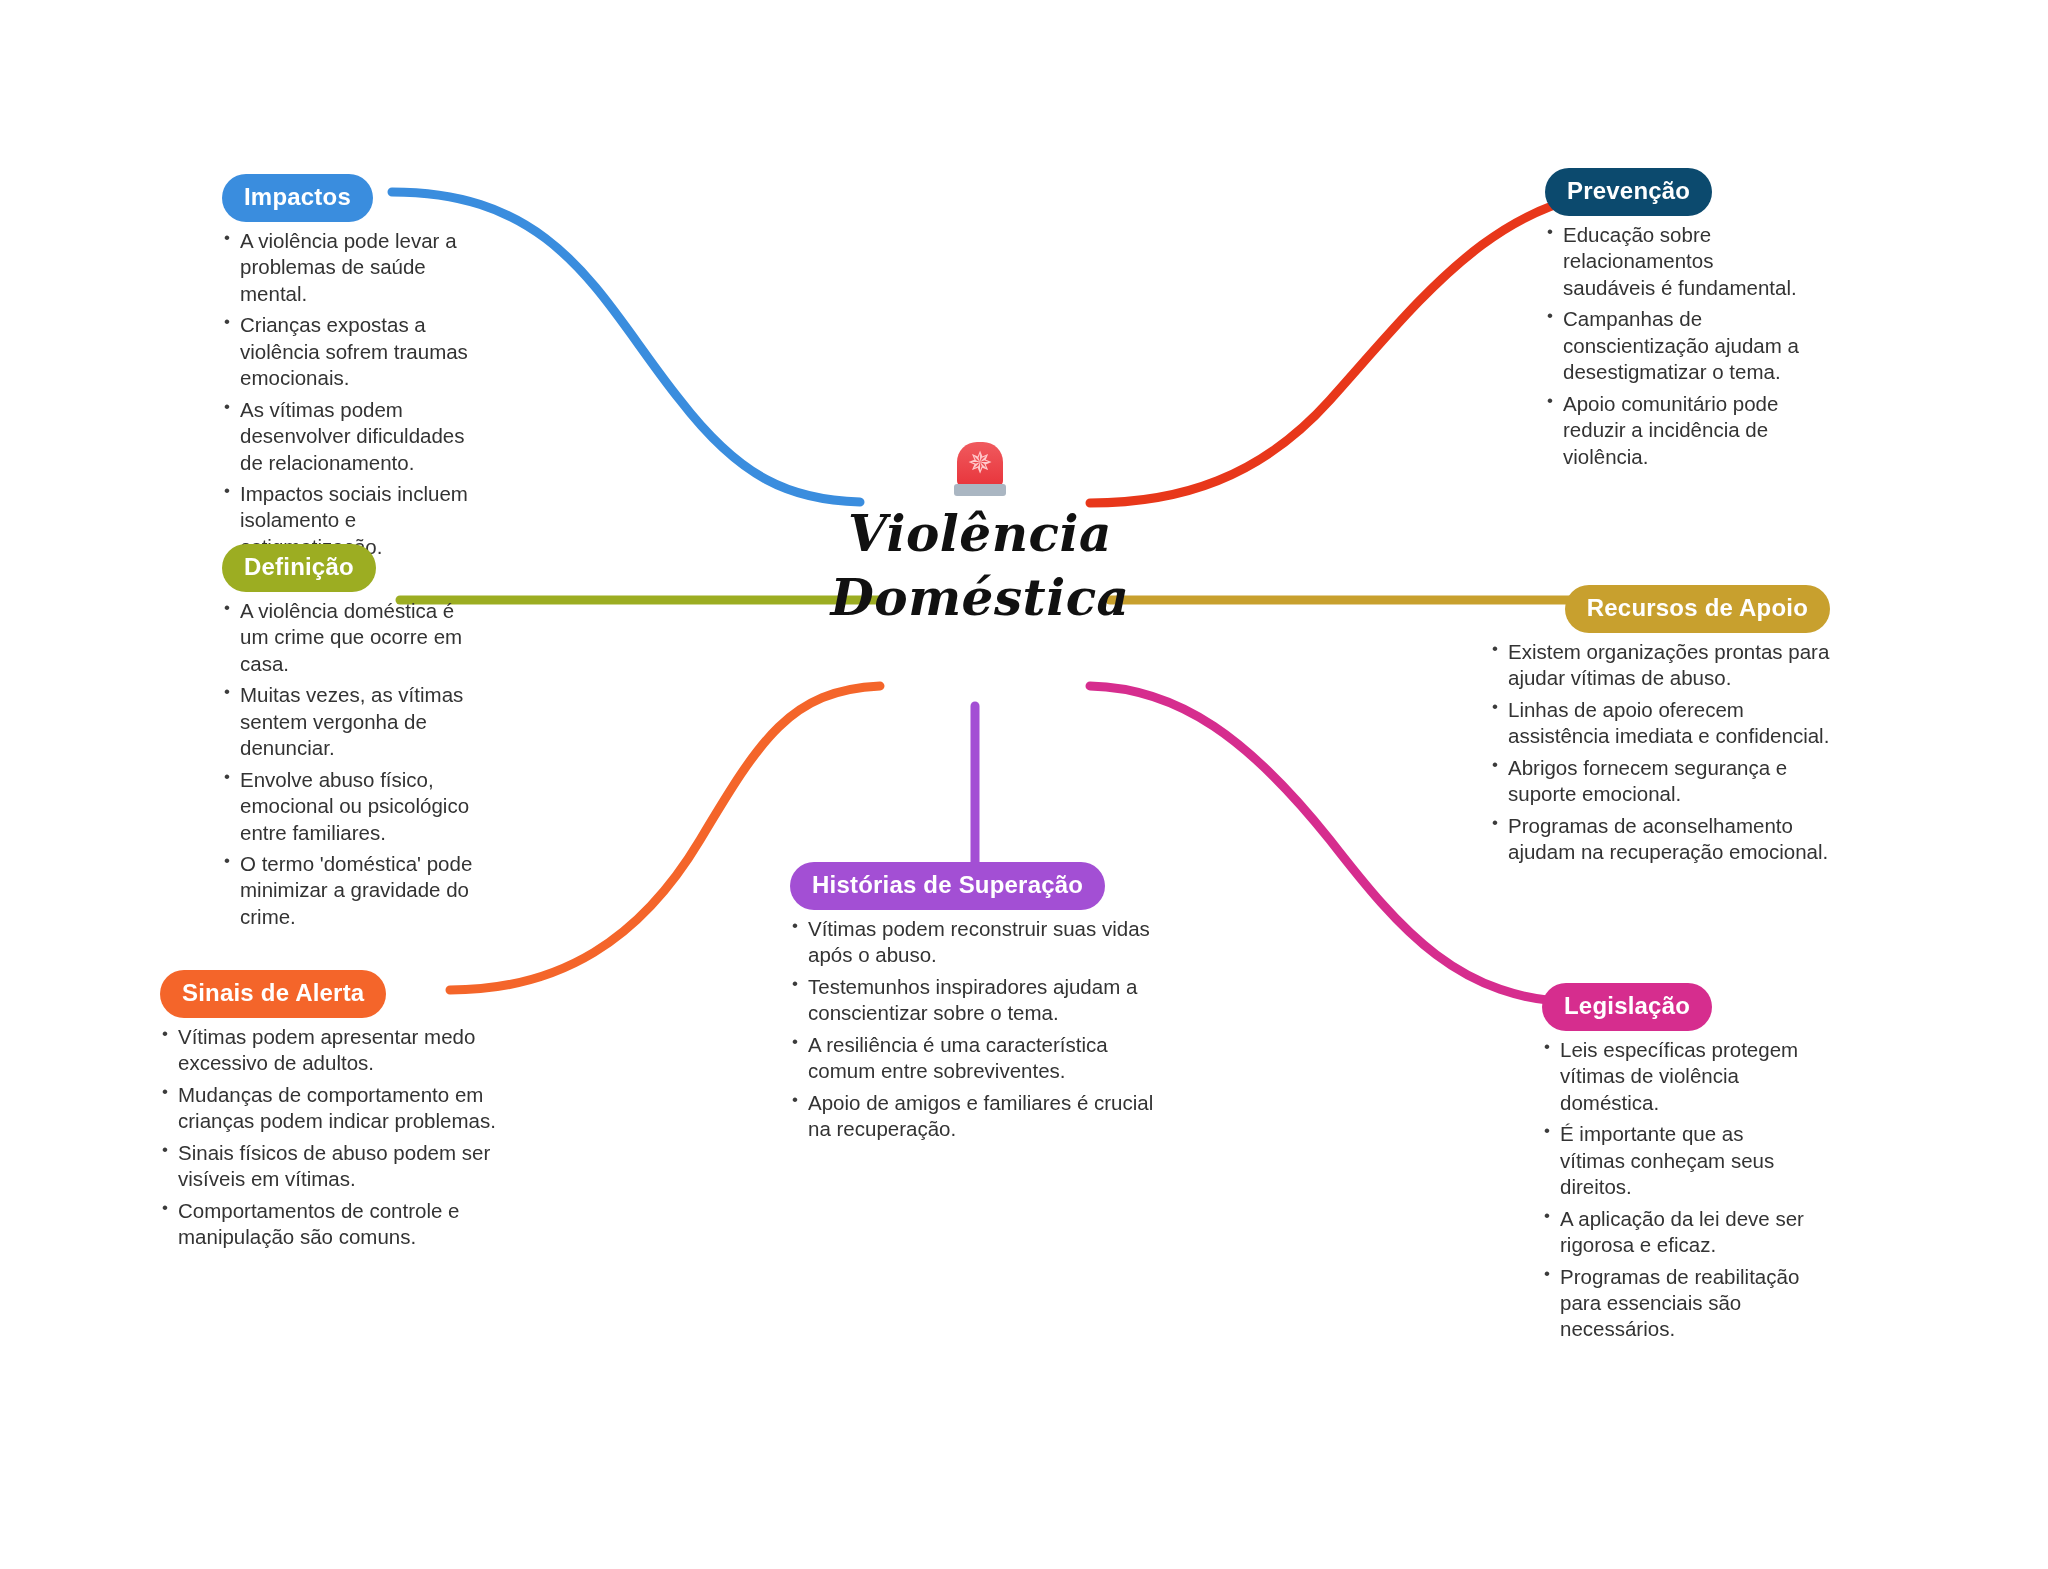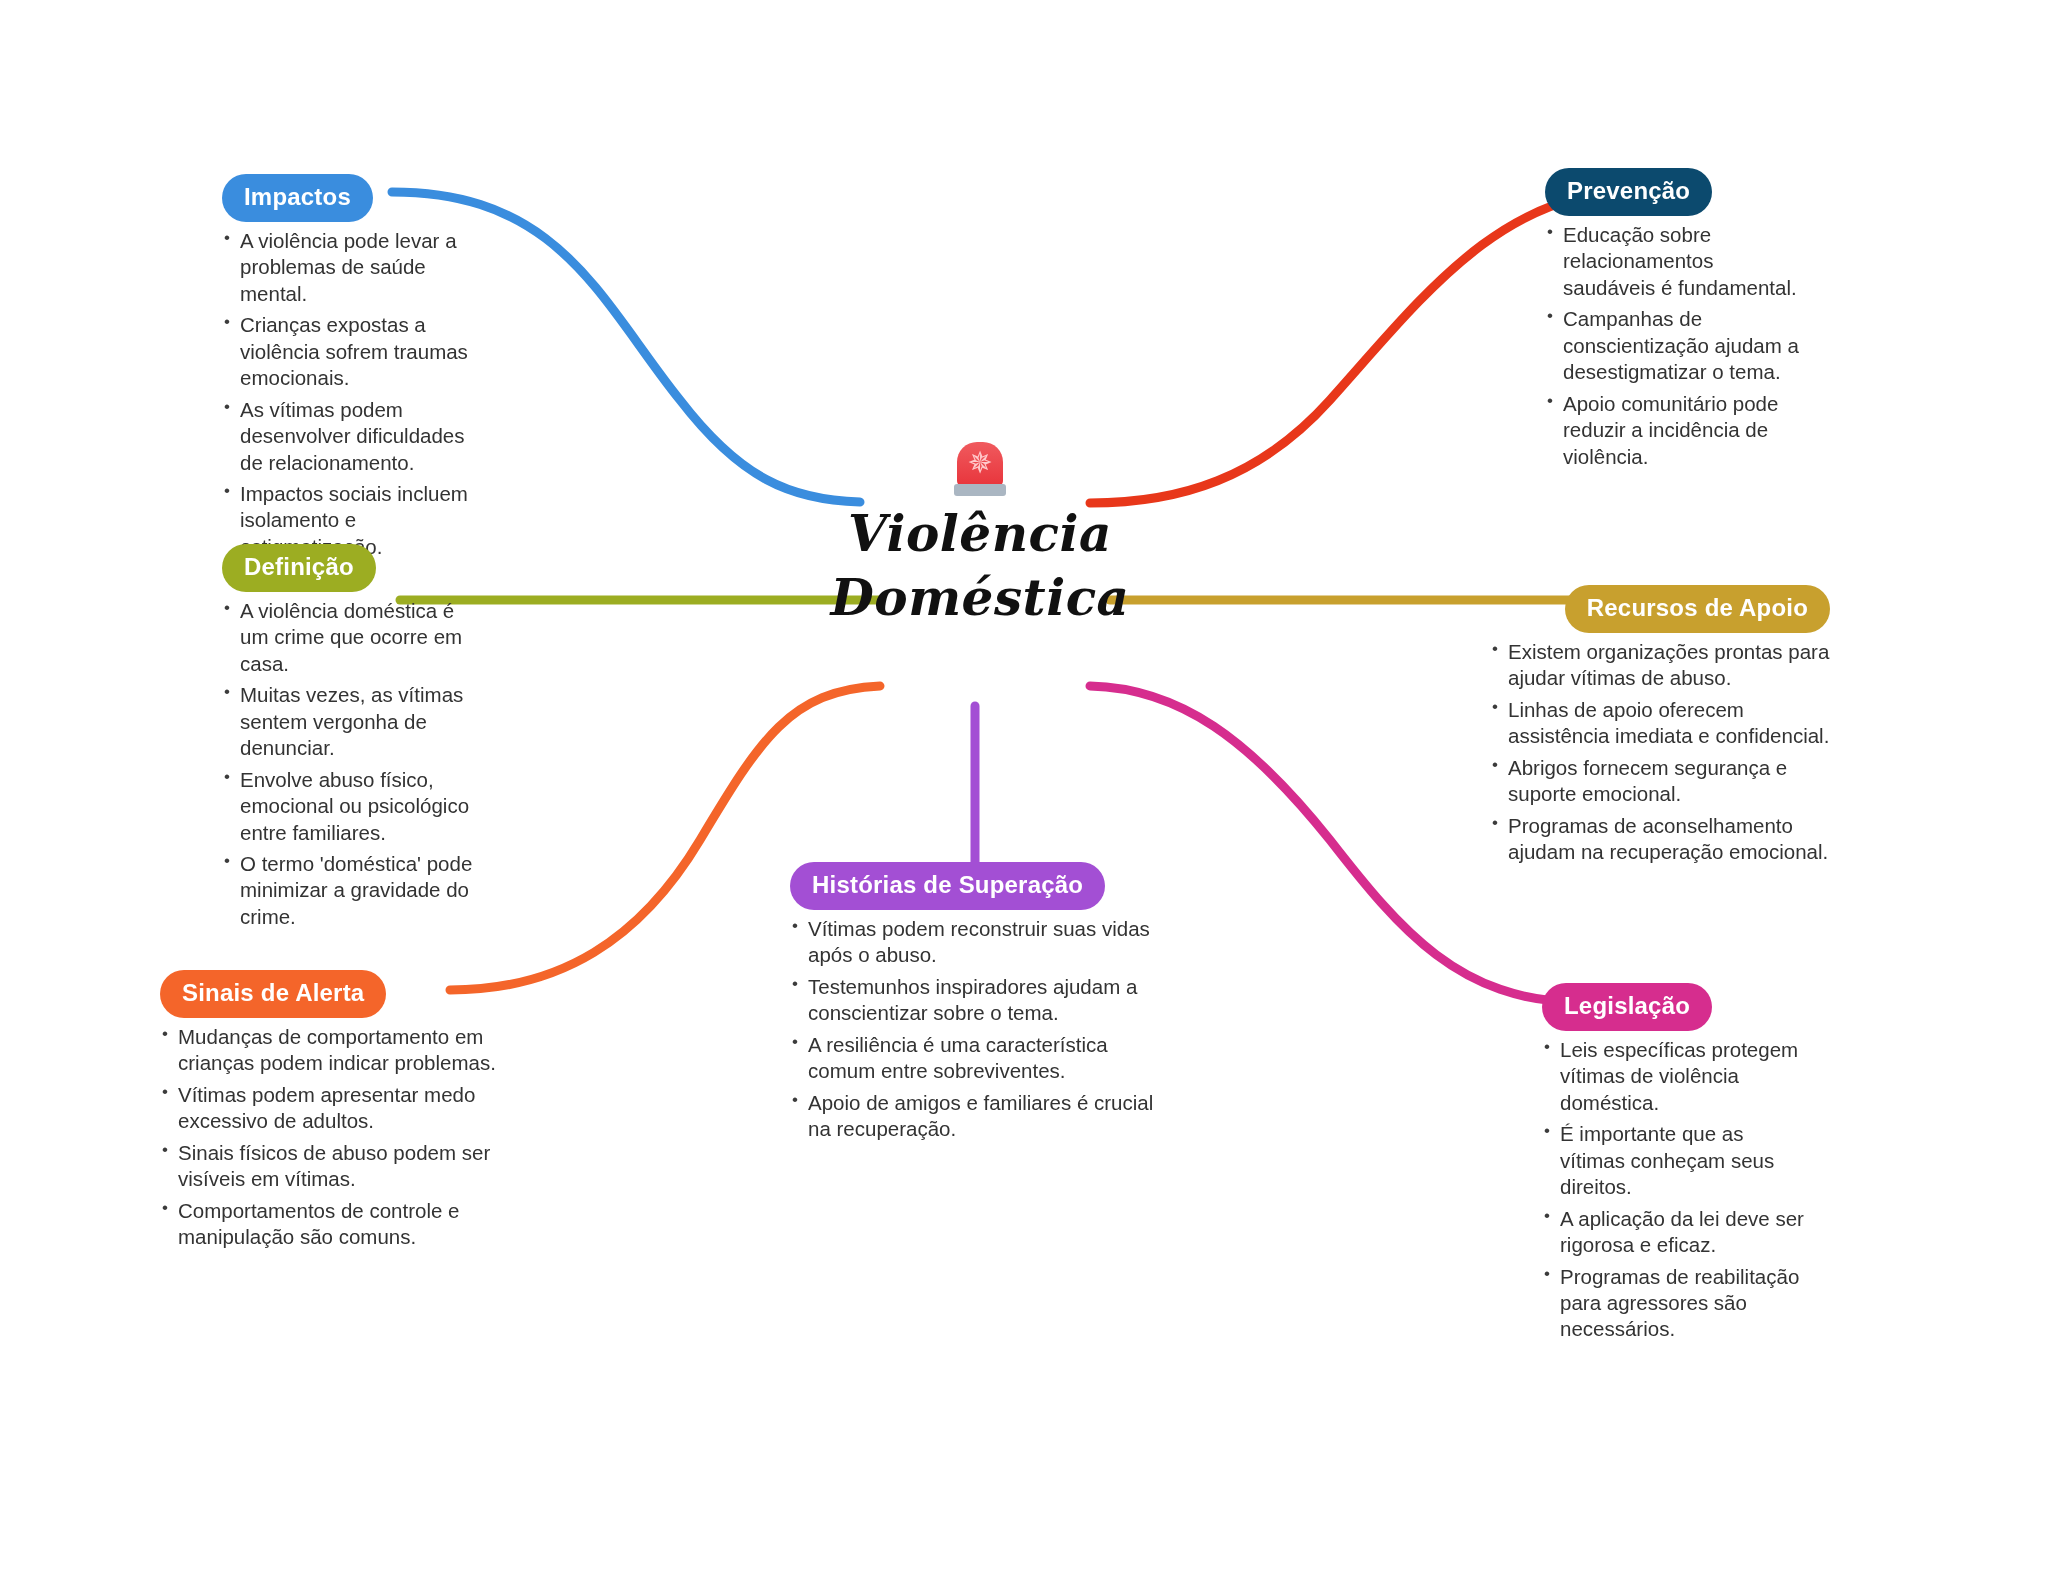--- a/index.html
+++ b/index.html
@@ -201,22 +201,22 @@
       <li>Abrigos fornecem segurança e suporte emocional.</li>
       <li>Programas de aconselhamento ajudam na recuperação emocional.</li>
     </ul>
   </div>
 
   <div class="branch" id="branch-sinais">
     <div class="badge-row">
       <span class="badge" style="background: rgb(244, 101, 42);">Sinais de Alerta</span>
     </div>
     <ul class="points">
+      <li>Vítimas podem apresentar medo excessivo de adultos.</li>
       <li>Mudanças de comportamento em crianças podem indicar problemas.</li>
-      <li>Vítimas podem apresentar medo excessivo de adultos.</li>
       <li>Sinais físicos de abuso podem ser visíveis em vítimas.</li>
       <li>Comportamentos de controle e manipulação são comuns.</li>
     </ul>
   </div>
 
   <div class="branch" id="branch-historias">
     <div class="badge-row">
       <span class="badge" style="background: rgb(163, 79, 212);">Histórias de Superação</span>
     </div>
     <ul class="points">
@@ -228,17 +228,17 @@
   </div>
 
   <div class="branch" id="branch-legislacao">
     <div class="badge-row">
       <span class="badge" style="background: rgb(214, 45, 142);">Legislação</span>
     </div>
     <ul class="points">
       <li>Leis específicas protegem vítimas de violência doméstica.</li>
       <li>É importante que as vítimas conheçam seus direitos.</li>
       <li>A aplicação da lei deve ser rigorosa e eficaz.</li>
-      <li>Programas de reabilitação para agressores são necessários.</li>
+      <li>Programas de reabilitação para essenciais são necessários.</li>
     </ul>
   </div>
 
 </div>
 
 </body></html>

